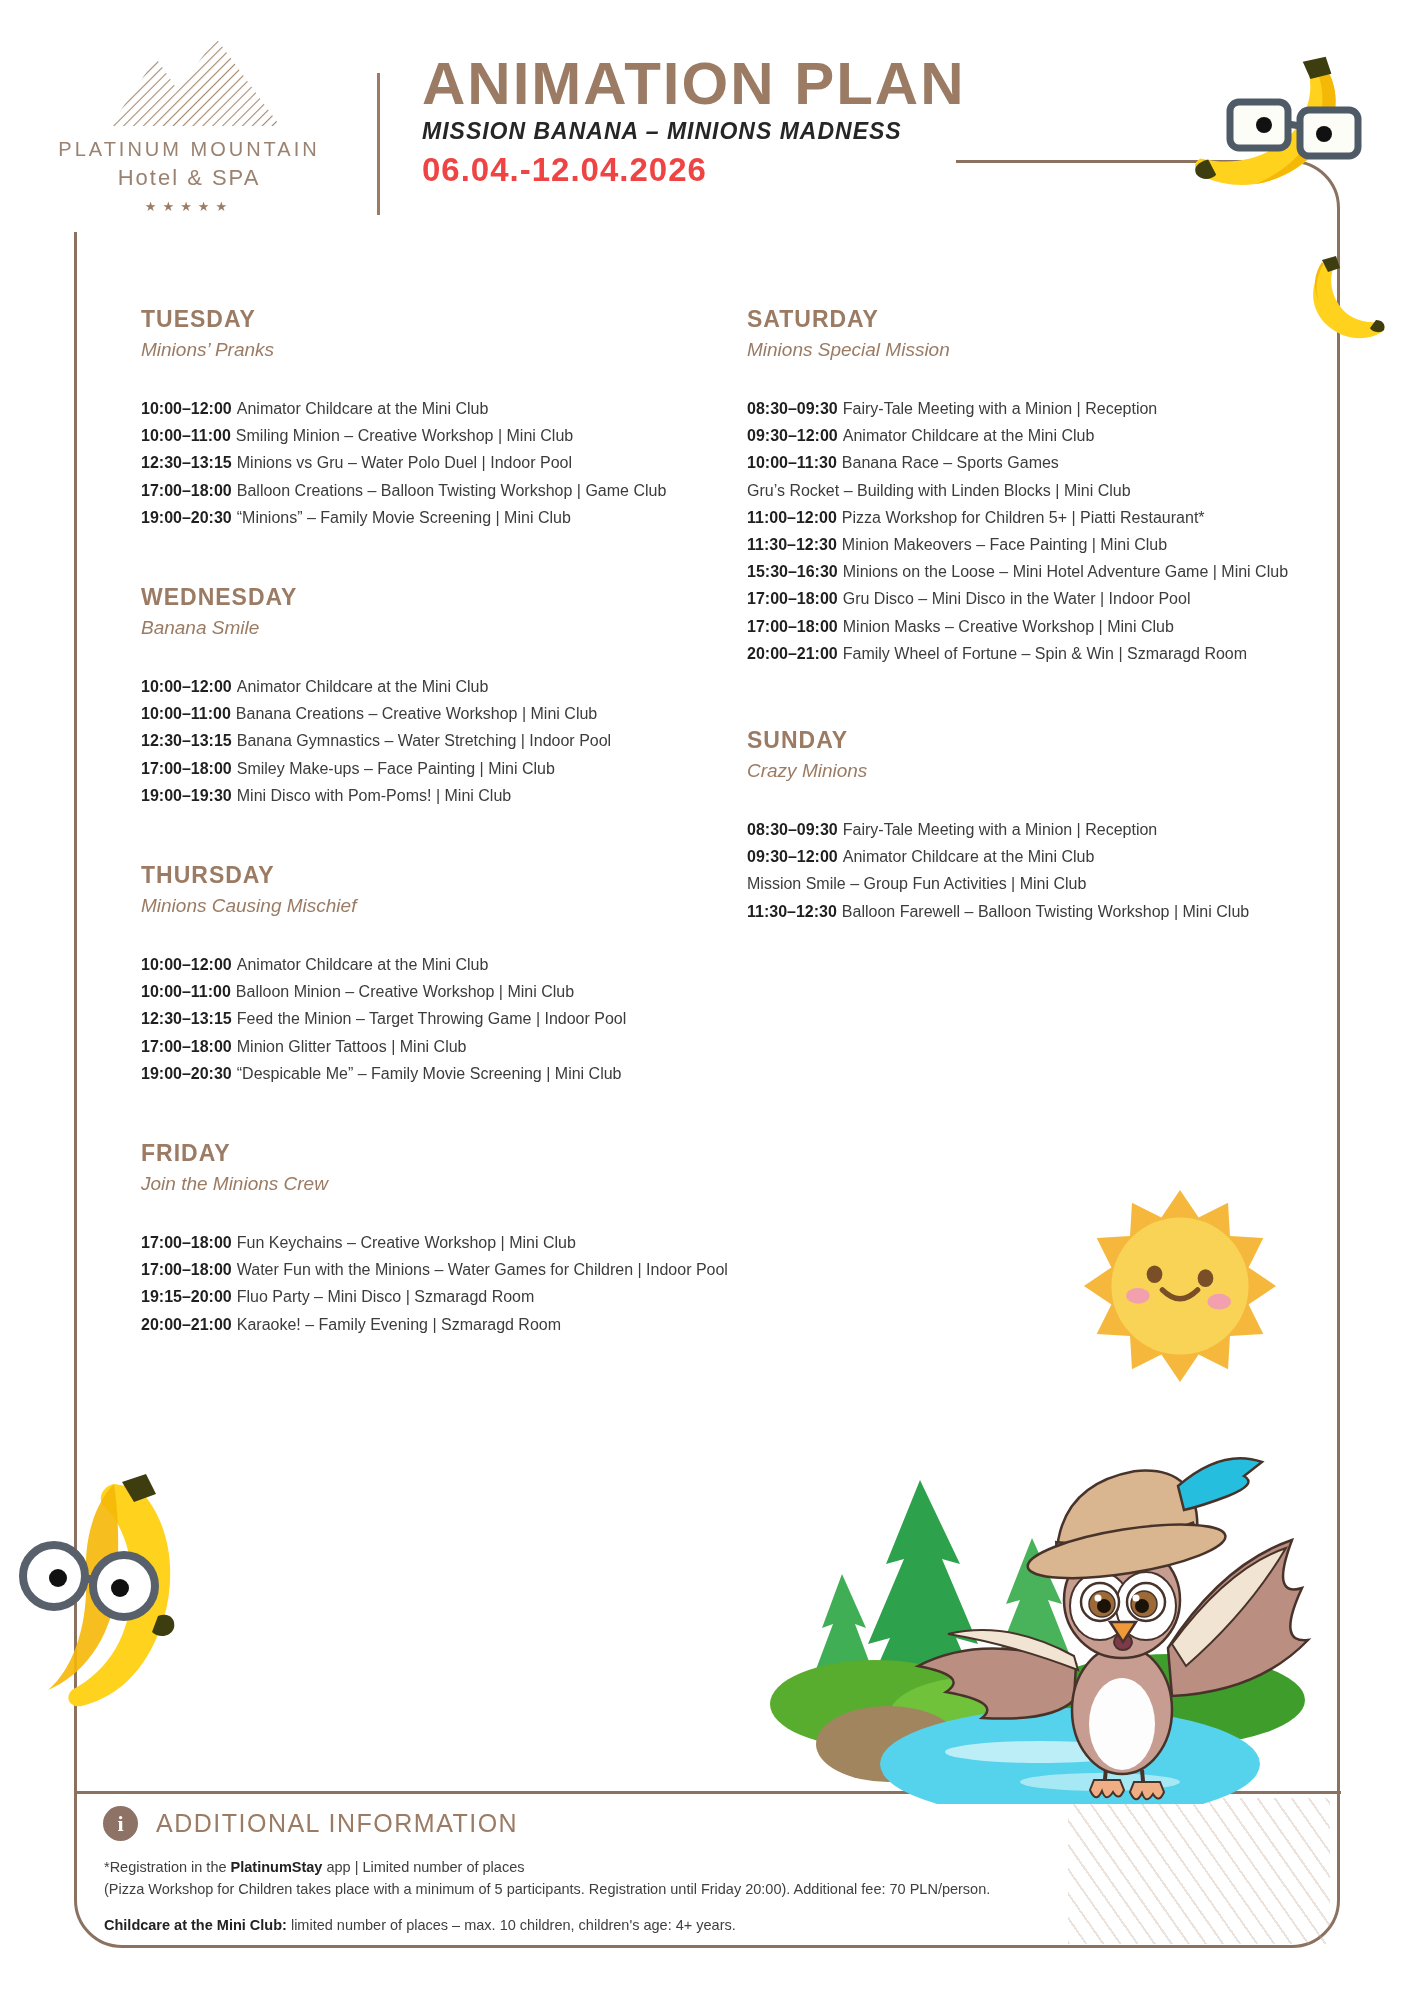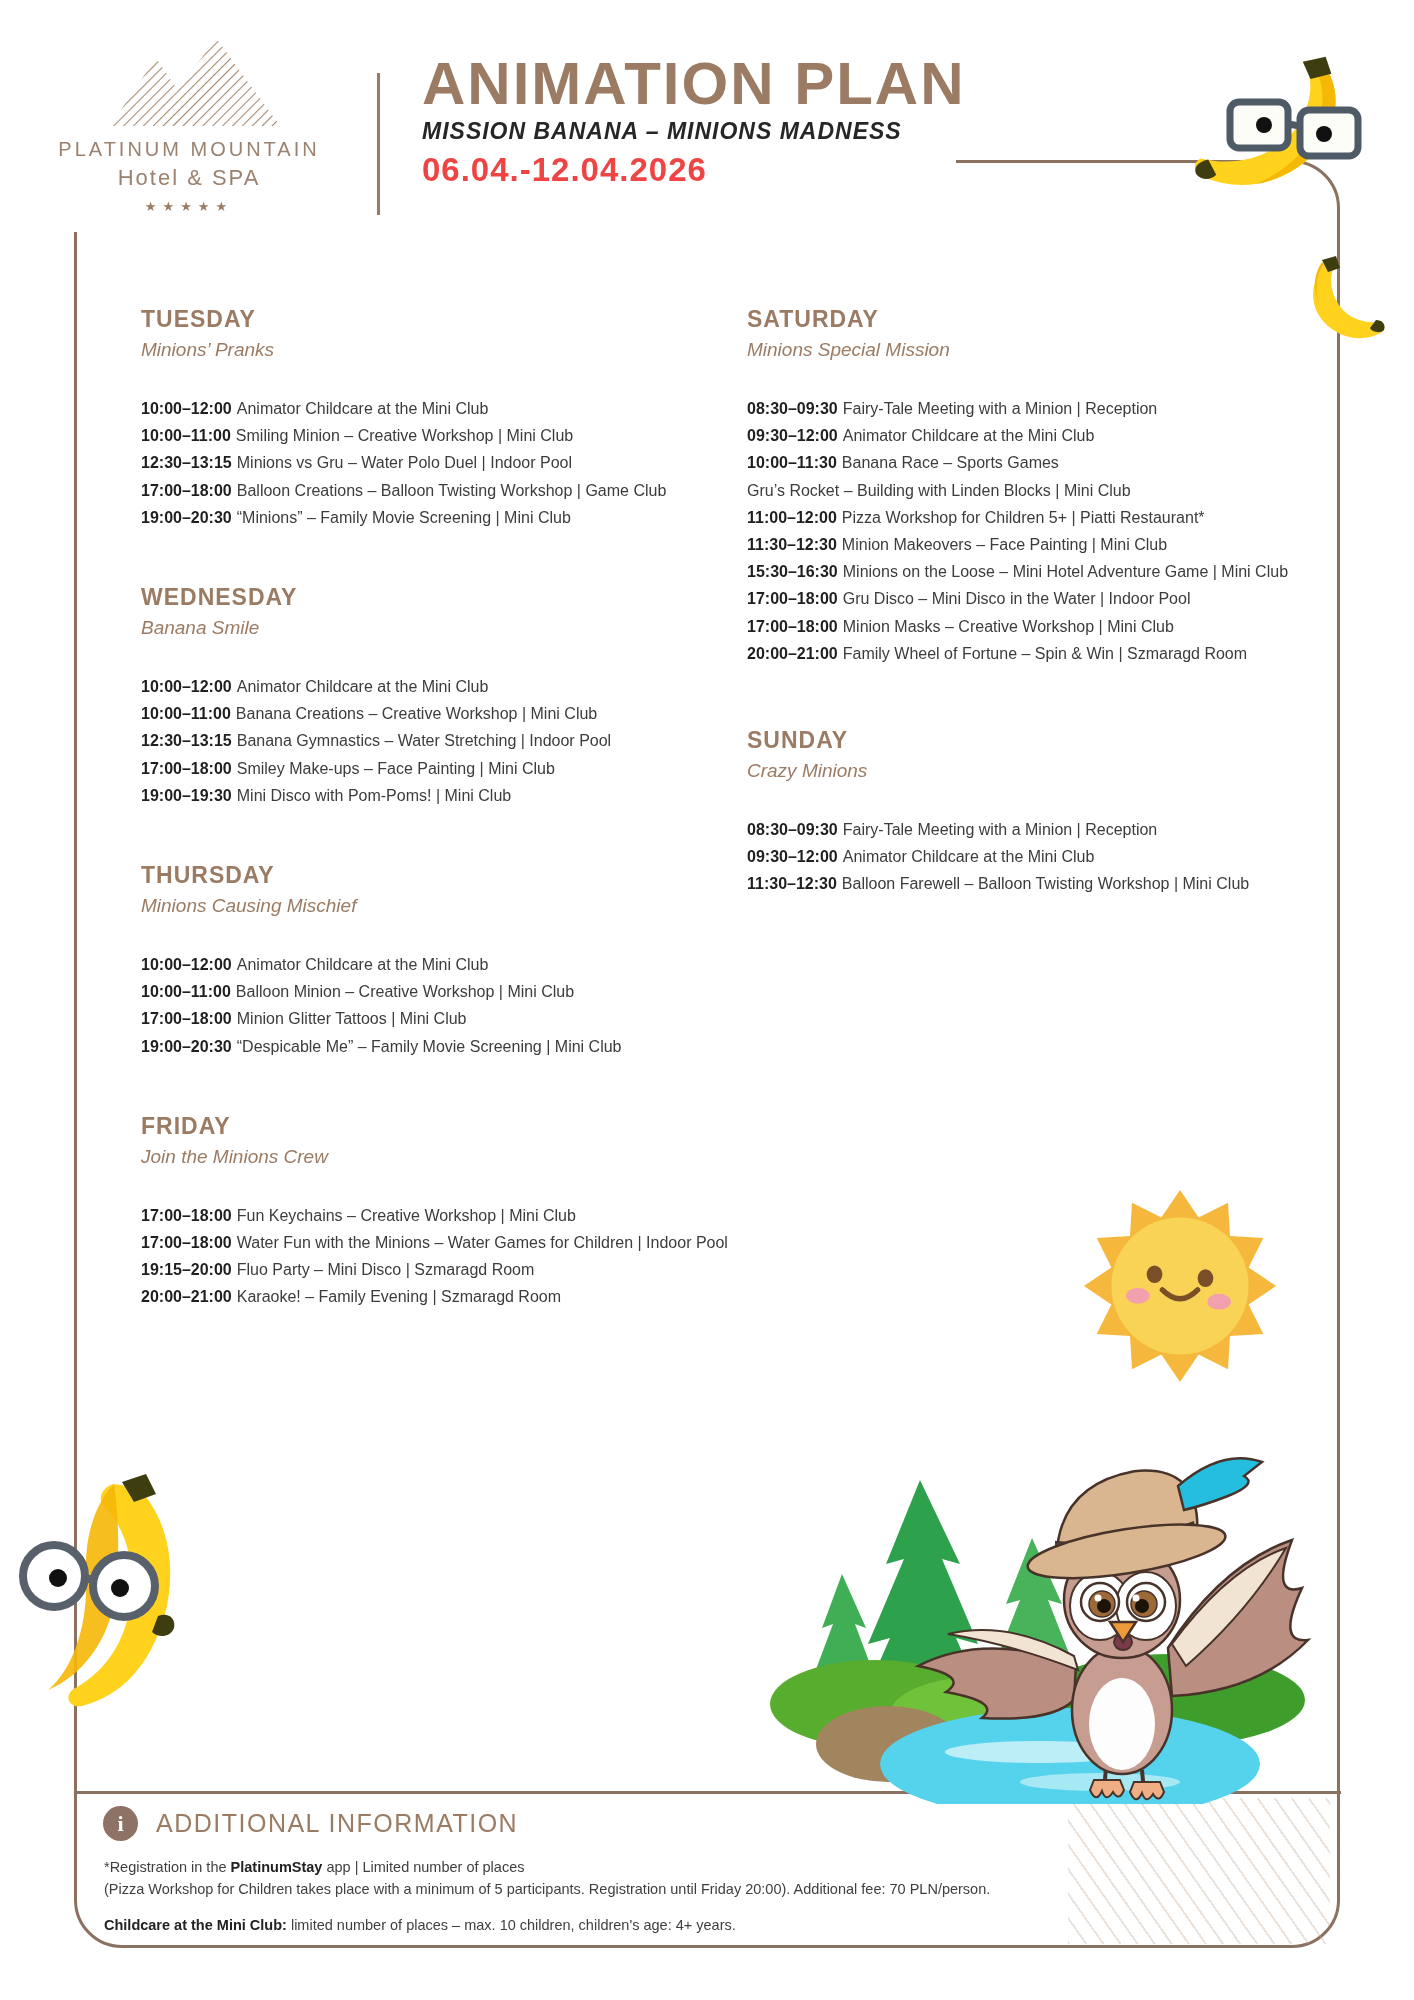--- a/index.html
+++ b/index.html
@@ -114,20 +114,21 @@
     </section>
 
     <section class="day">
       <div class="day-name">THURSDAY</div>
       <div class="day-theme">Minions Causing Mischief</div>
       <div class="events">
     <div class="event-row"><span class="event-time">10:00–12:00</span><span class="event-text">Animator Childcare at the Mini Club</span></div>
 
     <div class="event-row"><span class="event-time">10:00–11:00</span><span class="event-text">Balloon Minion – Creative Workshop | Mini Club</span></div>
 
+    <div class="event-row"><span class="event-time">12:30–13:15</span><span class="event-text">Feed the Minion – Target Throwing Game | Indoor Pool</span></div>
 
     <div class="event-row"><span class="event-time">17:00–18:00</span><span class="event-text">Minion Glitter Tattoos | Mini Club</span></div>
 
     <div class="event-row"><span class="event-time">19:00–20:30</span><span class="event-text">“Despicable Me” – Family Movie Screening | Mini Club</span></div>
   </div>
     </section>
 
     <section class="day">
       <div class="day-name">FRIDAY</div>
       <div class="day-theme">Join the Minions Crew</div>
@@ -172,20 +173,21 @@
 
     <section class="day">
       <div class="day-name">SUNDAY</div>
       <div class="day-theme">Crazy Minions</div>
       <div class="events">
     <div class="event-row"><span class="event-time">08:30–09:30</span><span class="event-text">Fairy-Tale Meeting with a Minion | Reception</span></div>
 
     <div class="event-row"><span class="event-time">09:30–12:00</span><span class="event-text">Animator Childcare at the Mini Club</span></div>
 
 
+    <div class="event-row"><span class="event-text">Mission Smile – Group Fun Activities | Mini Club</span></div>
 
     <div class="event-row"><span class="event-time">11:30–12:30</span><span class="event-text">Balloon Farewell – Balloon Twisting Workshop | Mini Club</span></div>
   </div>
     </section>
   </div>
 
   <div class="footer">
     <div class="footer-head">
       <div class="info-icon">i</div>
       <div class="footer-title">ADDITIONAL INFORMATION</div>

